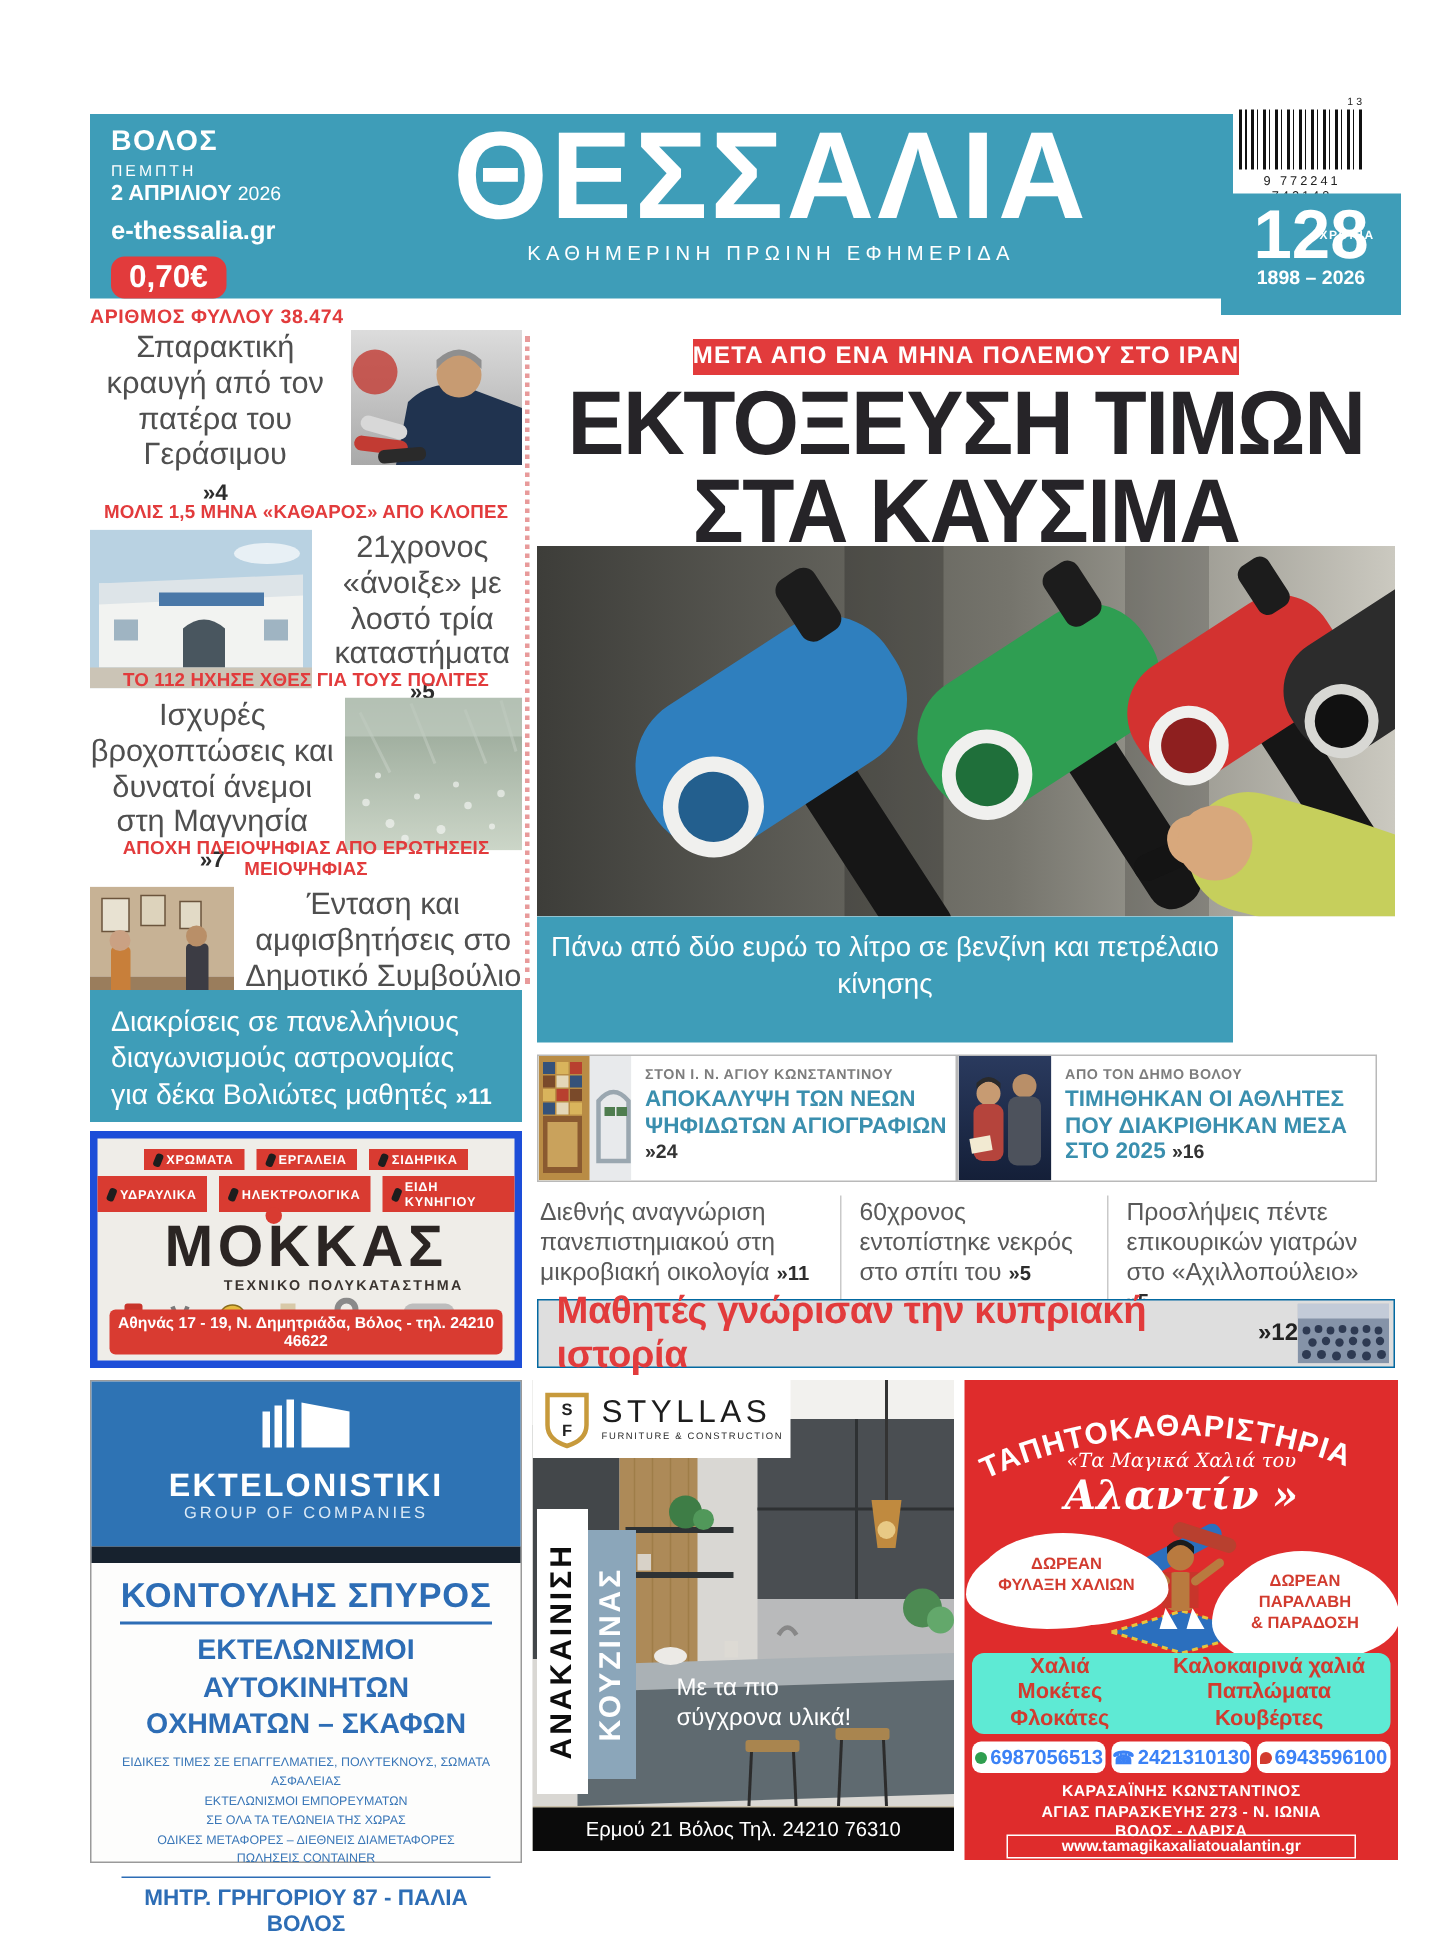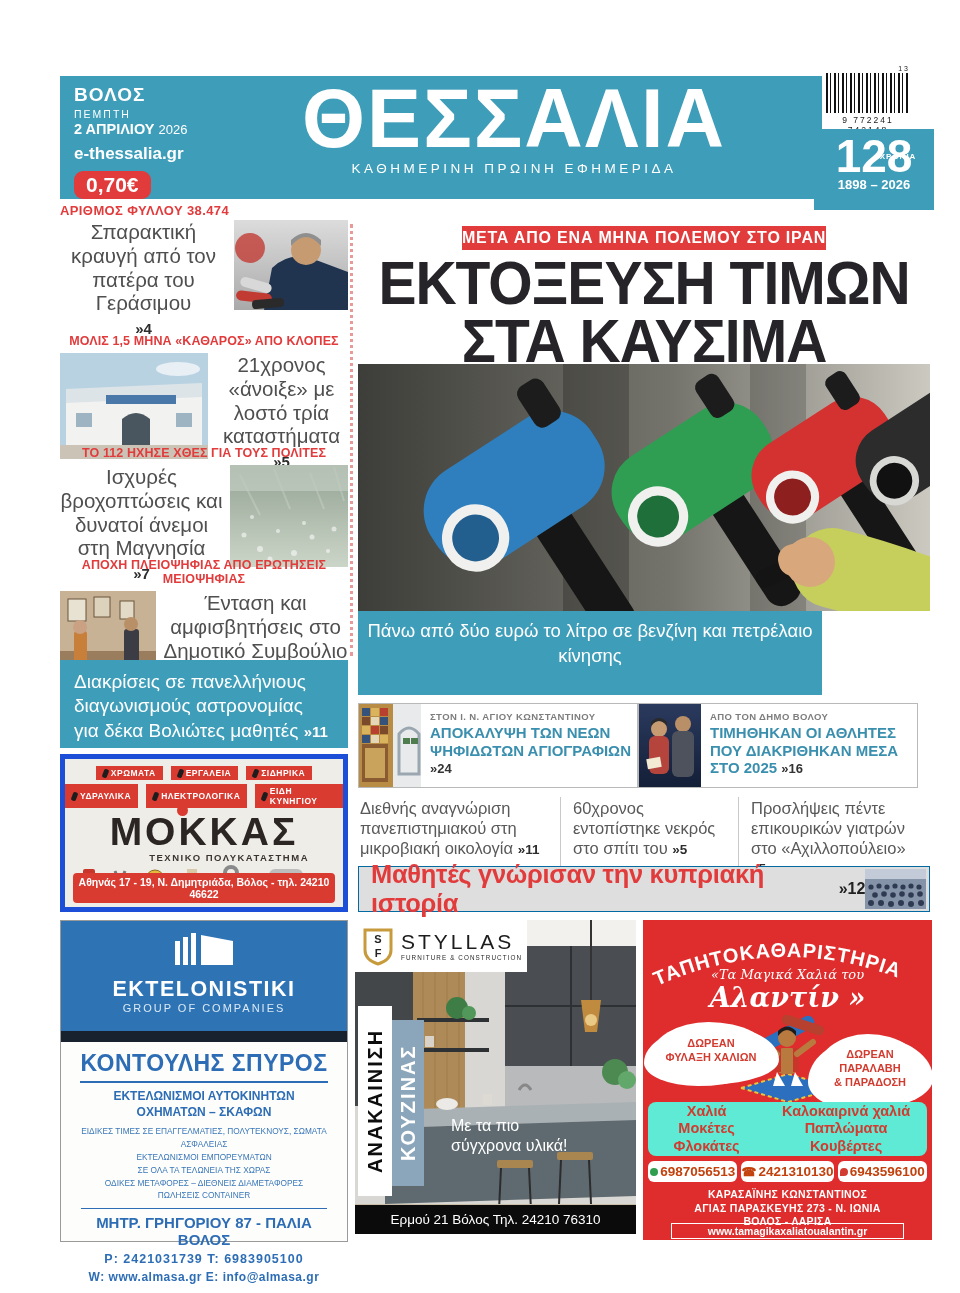--- a/index.html
+++ b/index.html
@@ -90,21 +90,21 @@
   .banner .bphoto{margin-left:auto;margin-right:3px;width:64px;height:40px;overflow:hidden;}
 
   
   .ad-ekt{position:absolute;left:60px;top:920px;width:288px;height:322px;border:1px solid #9a9a9a;background:#fdfdfc;}
   .ekt-blue{background:#2e73b4;height:110px;text-align:center;color:#fff;padding-top:10px;}
   .ekt-title{font-size:21.5px;font-weight:bold;letter-spacing:1.5px;margin-top:4px;}
   .ekt-sub{font-size:11px;letter-spacing:2px;color:#dceaf6;}
   .ekt-strip{height:11px;background:#17222e;}
   .ekt-body{color:var(--ad-blue);text-align:center;padding:8px 8px 0 8px;}
   .ekt-name{font-size:23px;font-weight:bold;letter-spacing:.5px;padding-bottom:4px;border-bottom:2px solid var(--ad-blue);display:inline-block;}
-  .ekt-svc{font-size:12px;font-weight:bold;margin-top:6px;line-height:1.3;}
+  .ekt-svc{font-size:19px;font-weight:bold;margin-top:6px;line-height:1.3;}
   .ekt-det{font-size:8.3px;line-height:1.55;margin-top:5px;color:#3a77b8;}
   .ekt-hr{border:0;border-top:1px solid var(--ad-blue);margin:6px 12px 5px 12px;}
   .ekt-addr{font-size:15px;font-weight:bold;}
   .ekt-ph{font-size:12.5px;font-weight:bold;letter-spacing:1px;margin-top:4px;}
   .ekt-web{font-size:12px;font-weight:bold;letter-spacing:.5px;margin-top:4px;}
 
   .ad-sty{position:absolute;left:355px;top:920px;width:281px;height:314px;overflow:hidden;background:#d9d7d3;cursor:pointer;}
   .sty-logo{position:absolute;left:0;top:0;width:172px;height:52px;background:#fff;display:flex;align-items:center;padding-left:6px;gap:6px;z-index:3;}
   .sty-shield{flex:none;}
   .sty-lt{font-size:21px;letter-spacing:3px;color:#1c1c1c;line-height:1;}
@@ -127,21 +127,21 @@
     box-shadow:8px 4px 0 0 #ffffff, -7px 6px 0 0 #ffffff;}
   .cloud div{color:#d23b2f;font-weight:bold;font-size:11px;line-height:1.25;}
   .cloud-l{left:8px;top:102px;width:120px;height:58px;}
   .cloud-r{left:172px;top:114px;width:110px;height:70px;}
   .ala-fig{position:absolute;left:90px;top:90px;z-index:1;}
   .ala-items{position:absolute;left:5px;top:182px;width:279px;height:54px;background:#5eead4;border-radius:8px;
     display:flex;align-items:center;z-index:4;}
   .ala-col{font-weight:bold;color:#d23b2f;font-size:14.5px;line-height:1.2;text-align:center;}
   .ala-col.c1{width:42%;} .ala-col.c2{width:58%;}
   .ala-phones{position:absolute;left:5px;top:241px;width:279px;display:flex;gap:4px;z-index:4;}
-  .pill{flex:1;background:#fff;border-radius:6px;color:#c2410c;font-weight:bold;font-size:13.5px;
+  .pill{flex:1;background:#fff;border-radius:6px;color:#3b82f6;font-weight:bold;font-size:13.5px;
     text-align:right;padding:3px 0;display:flex;align-items:center;justify-content:center;gap:2px;}
   .dot{width:8px;height:8px;border-radius:50%;display:inline-block;}
   .dot.g{background:#2f9e4f;} .dot.r{background:#d23b2f;border-radius:50% 50% 50% 0;}
   .tel{font-size:12px;}
   .ala-owner{position:absolute;left:0;top:268px;width:100%;text-align:center;color:#fff;
     font-weight:bold;font-size:10.5px;line-height:1.3;z-index:4;letter-spacing:.3px;}
   .ala-web{position:absolute;left:28px;right:28px;top:303px;border:1px solid #fff;color:#fff;
     font-weight:bold;font-size:10.5px;text-align:center;padding:1px 0;z-index:4;}
   .lamp{position:absolute;z-index:2;}
 </style>

